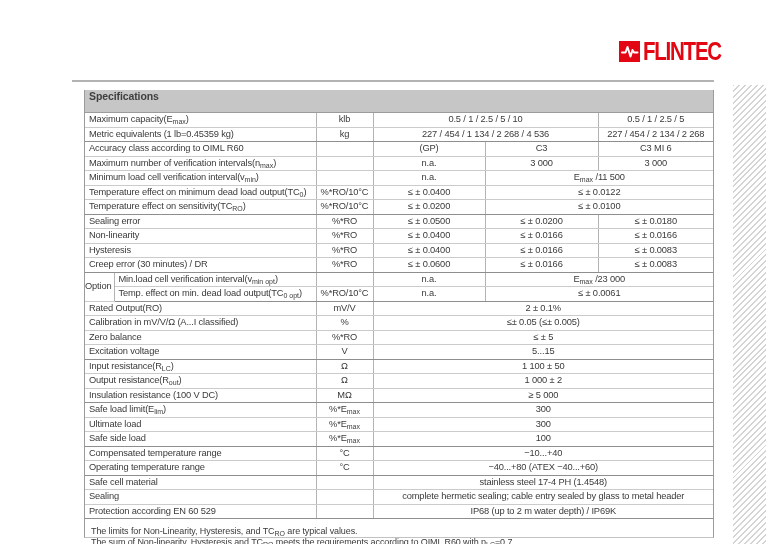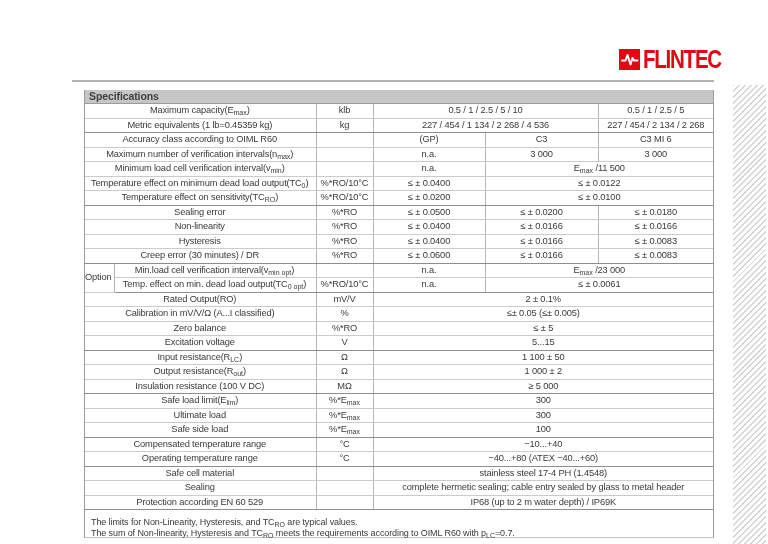--- a/index.html
+++ b/index.html
@@ -2,54 +2,54 @@
 <html><head>
 <meta charset="utf-8">
 <style>
   html,body { margin:0; padding:0; }
   body {
     width:768px; height:544px; position:relative; background:#ffffff;
     font-family:"Liberation Sans","DejaVu Sans",sans-serif;
     overflow:hidden;
   }
   
-  .logo { position:absolute; left:619px; top:49px; display:flex; align-items:center; }
+  .logo { position:absolute; left:619px; top:41px; display:flex; align-items:center; }
   .logo-mark { width:21px; height:21px; background:#e30613; flex:0 0 auto; }
   .logo-text {
     color:#e30613; font-weight:bold; font-size:25px; line-height:21px;
     letter-spacing:-1.5px; transform:scaleX(0.82); transform-origin:left center;
     margin-left:3px; white-space:nowrap;
   }
   
   .rule { position:absolute; left:72px; top:80px; width:642px; height:2px; background:#b3b3b3; }
   .stripes {
     position:absolute; left:733px; top:85px; width:33px; height:459px;
     background:repeating-linear-gradient(135deg,#d4d4d4 0 1.4px,#ffffff 1.4px 4.2px);
   }
   
   .frame {
     position:absolute; left:84px; top:90px; width:630px; height:448px; box-sizing:border-box;
     border-left:1.5px solid #9b9b9b; border-right:1.5px solid #9b9b9b; border-bottom:1px solid #c2c2c2;
   }
   .spec-bar {
-    height:14px; box-sizing:border-box; background:#c6c6c6; border-bottom:1px solid #9b9b9b;
+    height:23px; box-sizing:border-box; background:#c6c6c6; border-bottom:1px solid #9b9b9b;
     color:#3f3f3f; font-size:10.5px; font-weight:bold; line-height:13px; padding-left:4px;
     letter-spacing:-0.1px;
   }
   
   table.spec { width:100%; border-collapse:collapse; table-layout:fixed; }
   table.spec td {
     height:13.5px; padding:0; line-height:13.5px; font-size:9.3px; color:#3a3a3a;
     white-space:nowrap; overflow:hidden; letter-spacing:-0.15px;
     border-bottom:1px solid #cbcbcb; vertical-align:middle;
   }
   table.spec tr.sep td { border-bottom:1.5px solid #8e8e8e; }
   td.optcell { padding-left:3px; border-right:1px solid #b3b3b3; }
   td.lbl { border-right:1px solid #b3b3b3; }
-  td.lbl .wrap { display:flex; justify-content:center; padding:0 5px 0 4px; }
+  td.lbl .wrap { display:flex; justify-content:flex-start; padding:0 5px 0 4px; }
   td.unit { text-align:center; border-right:1px solid #b3b3b3; }
   td.val { text-align:center; }
   td.val.bdr { border-right:1px solid #b3b3b3; }
   sub { font-size:7px; line-height:0; vertical-align:-1.5px; letter-spacing:0; }
   
   .footnotes { padding:7px 6px 0 6px; font-size:9px; line-height:10.5px; color:#3a3a3a; letter-spacing:-0.1px; }
 </style>
 </head>
 <body>
 

